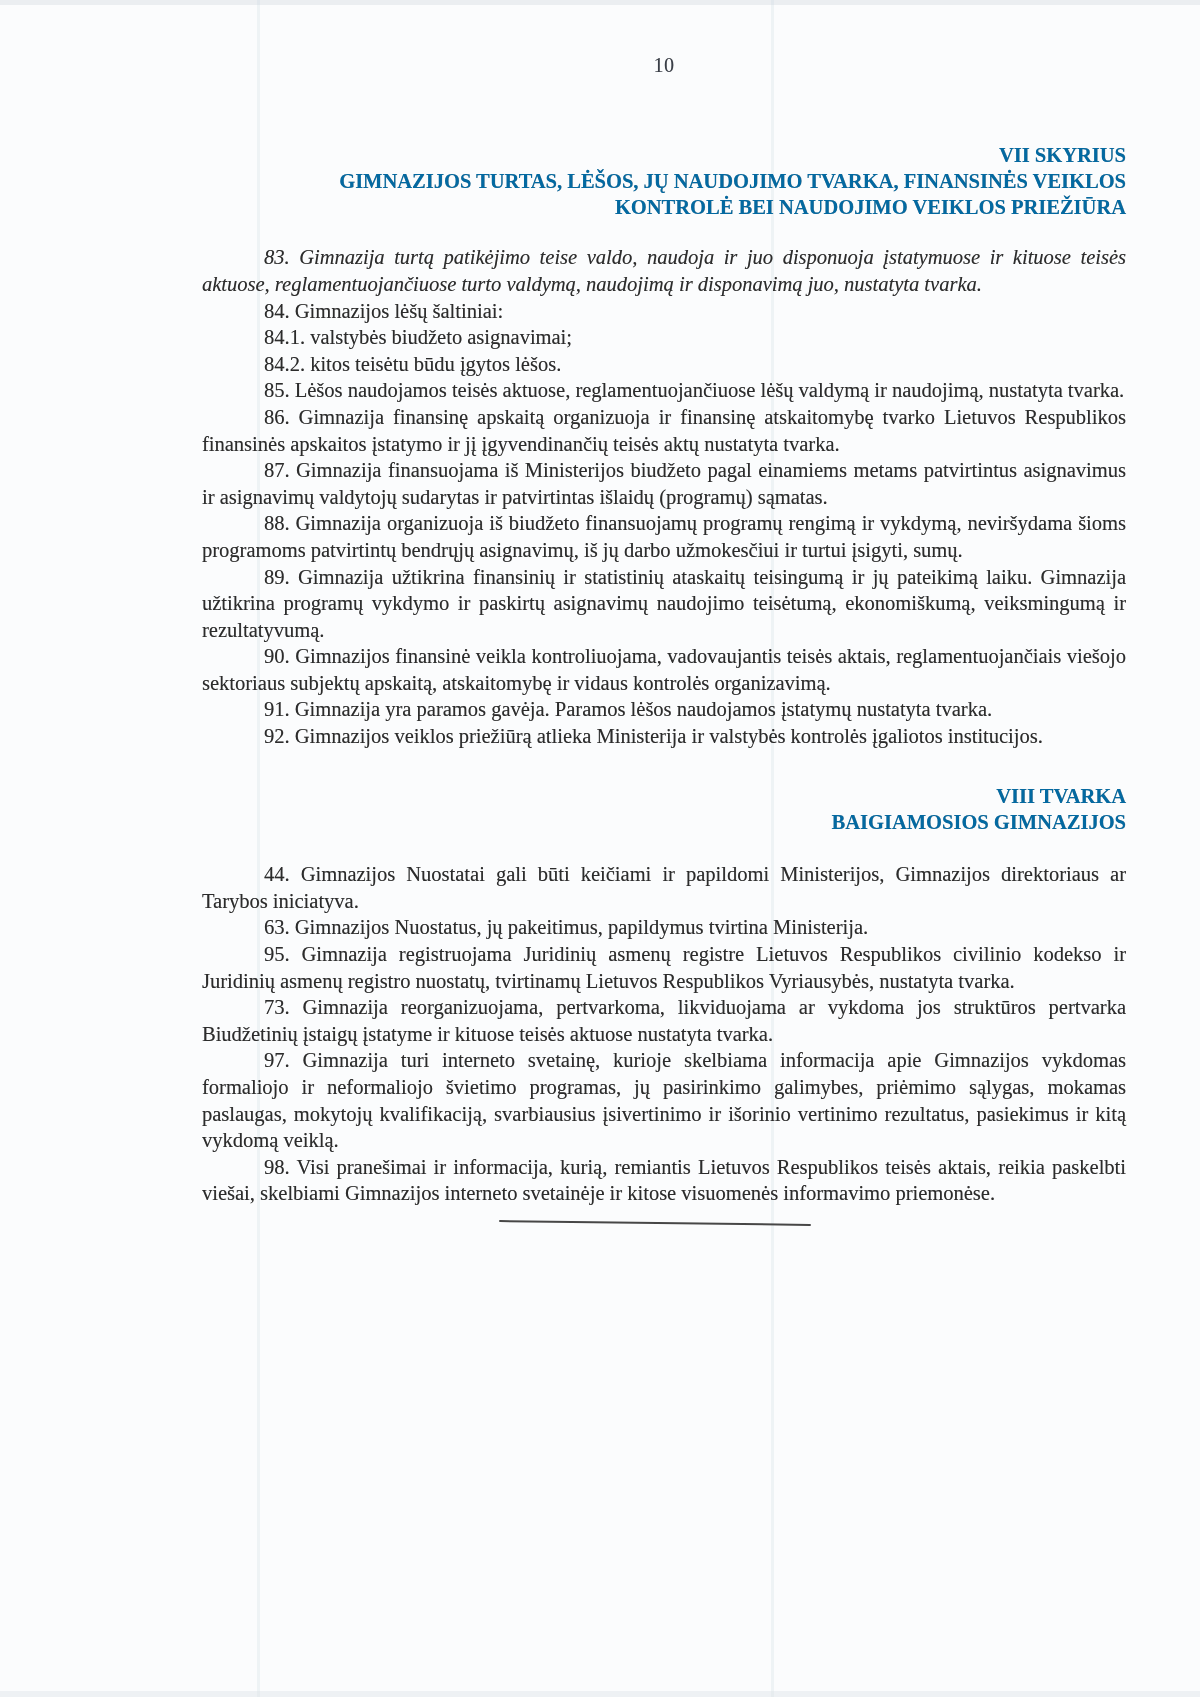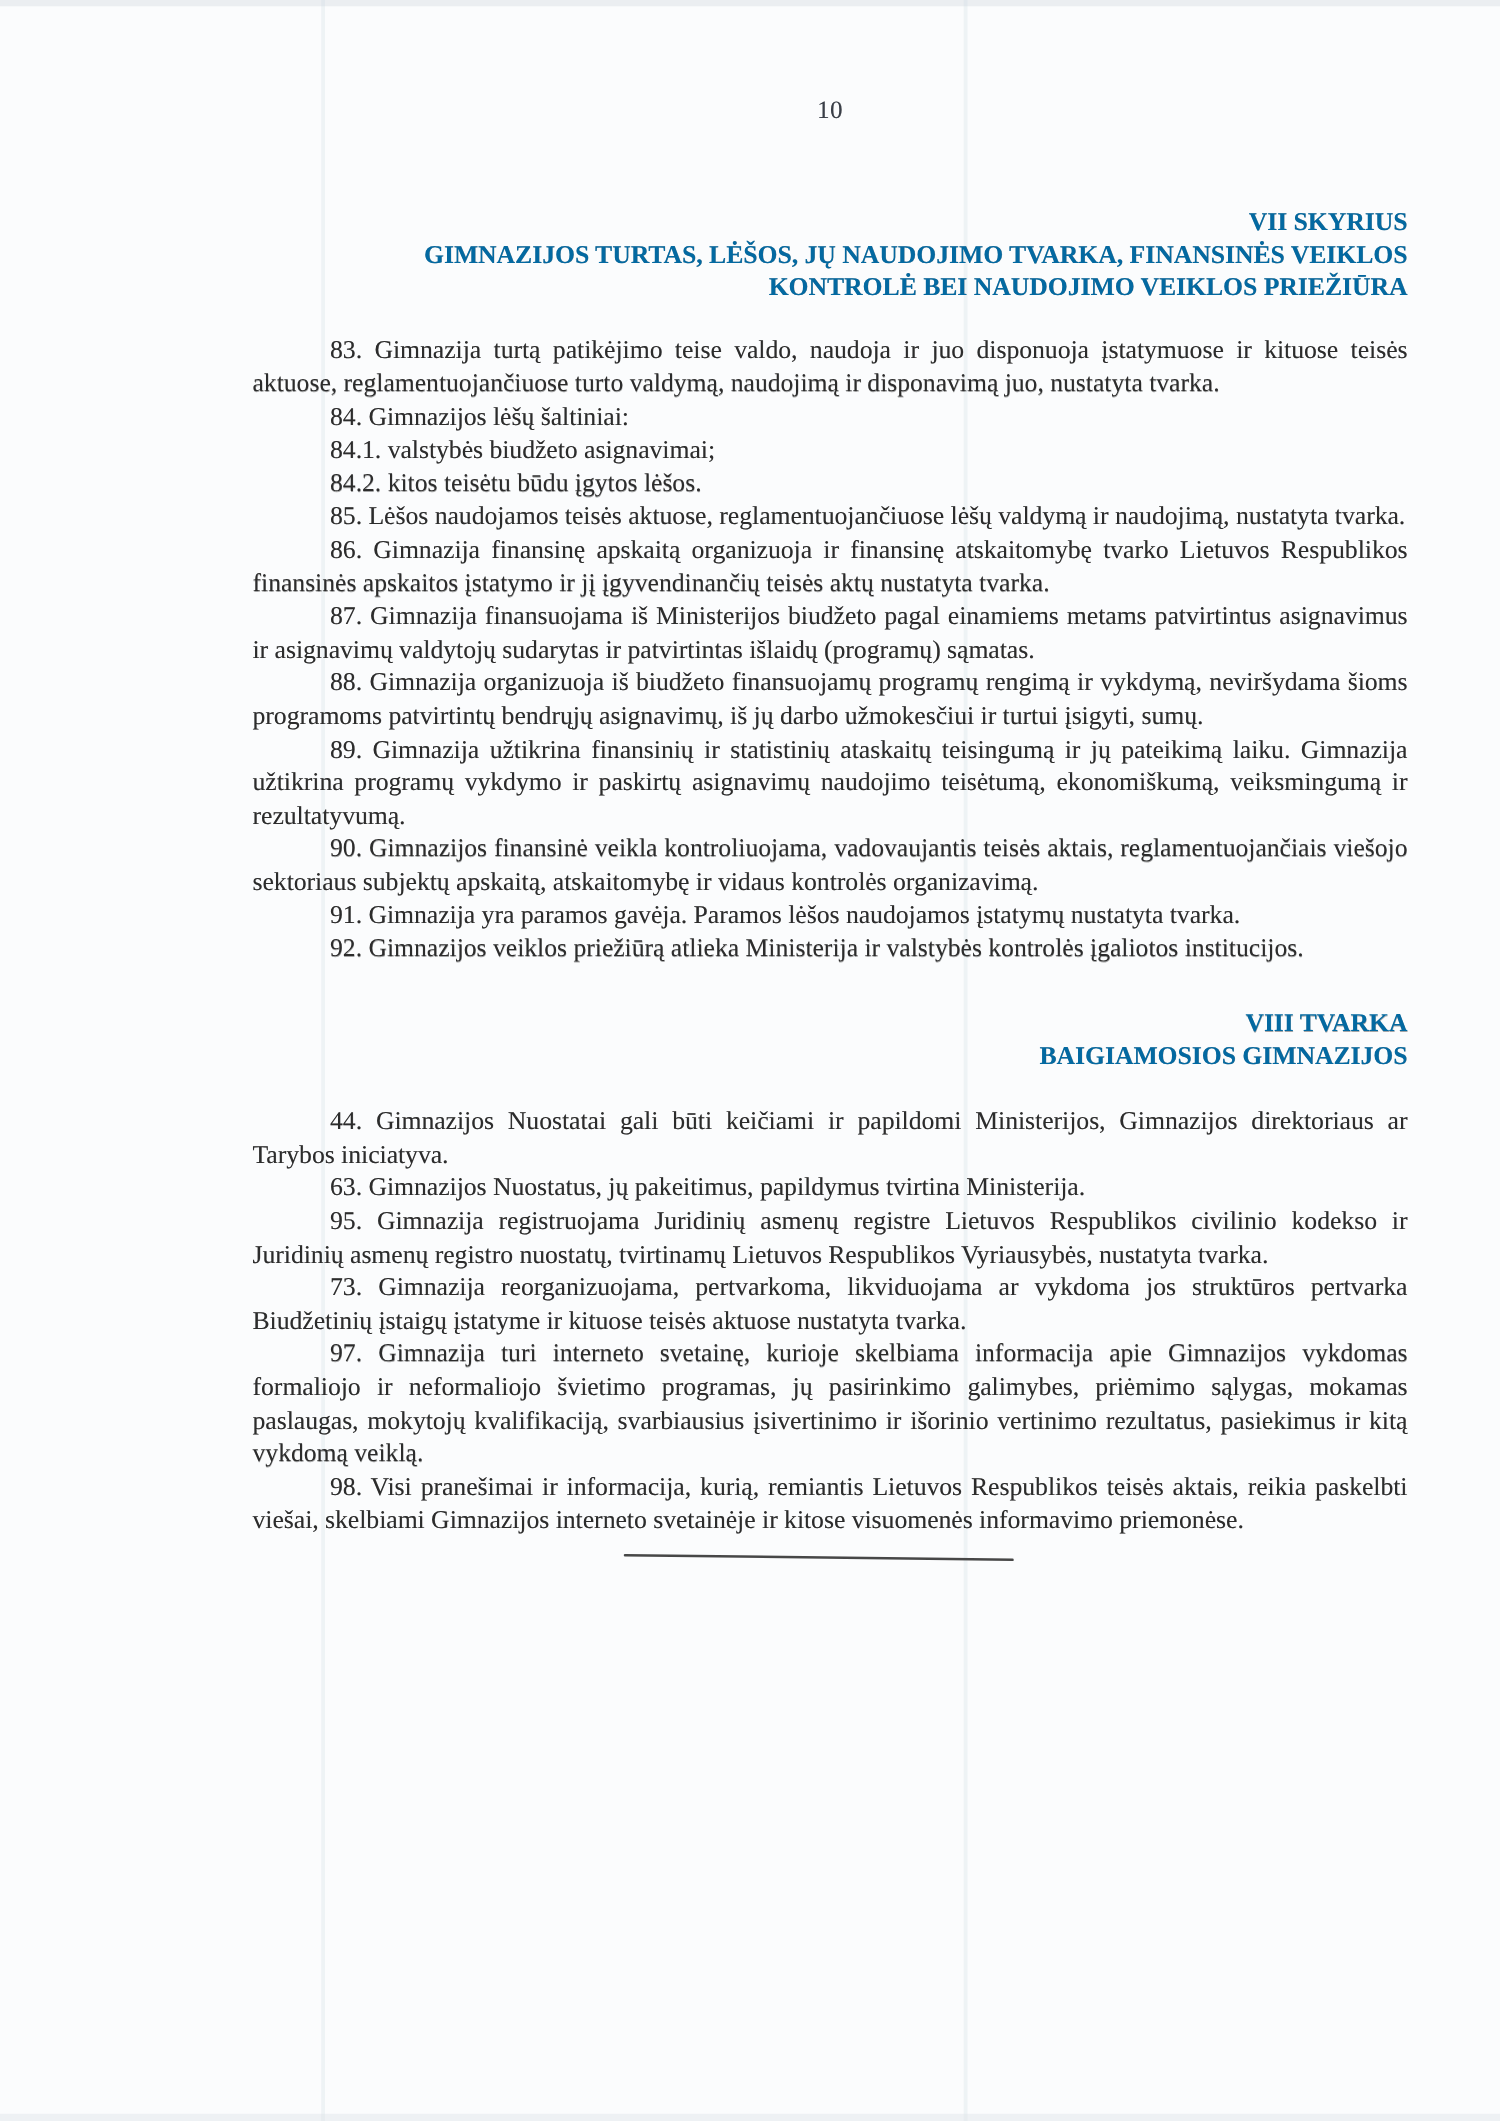--- a/index.html
+++ b/index.html
@@ -40,21 +40,20 @@
     background: rgba(219, 225, 230, 0.40);
     pointer-events: none;
   }
 
   .content {
     position: absolute;
     left: 202px;
     top: 0;
     width: 924px;
     text-shadow: 0.2px 0.2px 0.5px rgba(25, 25, 25, 0.38);
-    margin-top: 23px;
   }
 
   .page-number {
     margin-top: 52px;
     text-align: center;
     font-size: 20px;
     line-height: 27px;
     letter-spacing: 0.5px;
     color: #3a3f48;
   }
@@ -76,21 +75,21 @@
   }
 
   .para {
     margin: 0;
     font-size: 20.5px;
     line-height: 26.6px;
     text-align: justify;
     text-indent: 62px;
     color: #2c2c2c;
   }
-  .para.first-vii { margin-top: 24px; }
+  .para.first-vii { margin-top: 24px; font-style: italic; }
   .para.first-viii { margin-top: 26px; }
 
   .divider {
     width: 312px;
     height: 2px;
     background: #474747;
     margin: 15px auto 0 auto;
     transform: translateX(-9px) rotate(0.7deg);
     border-radius: 1px;
   }

